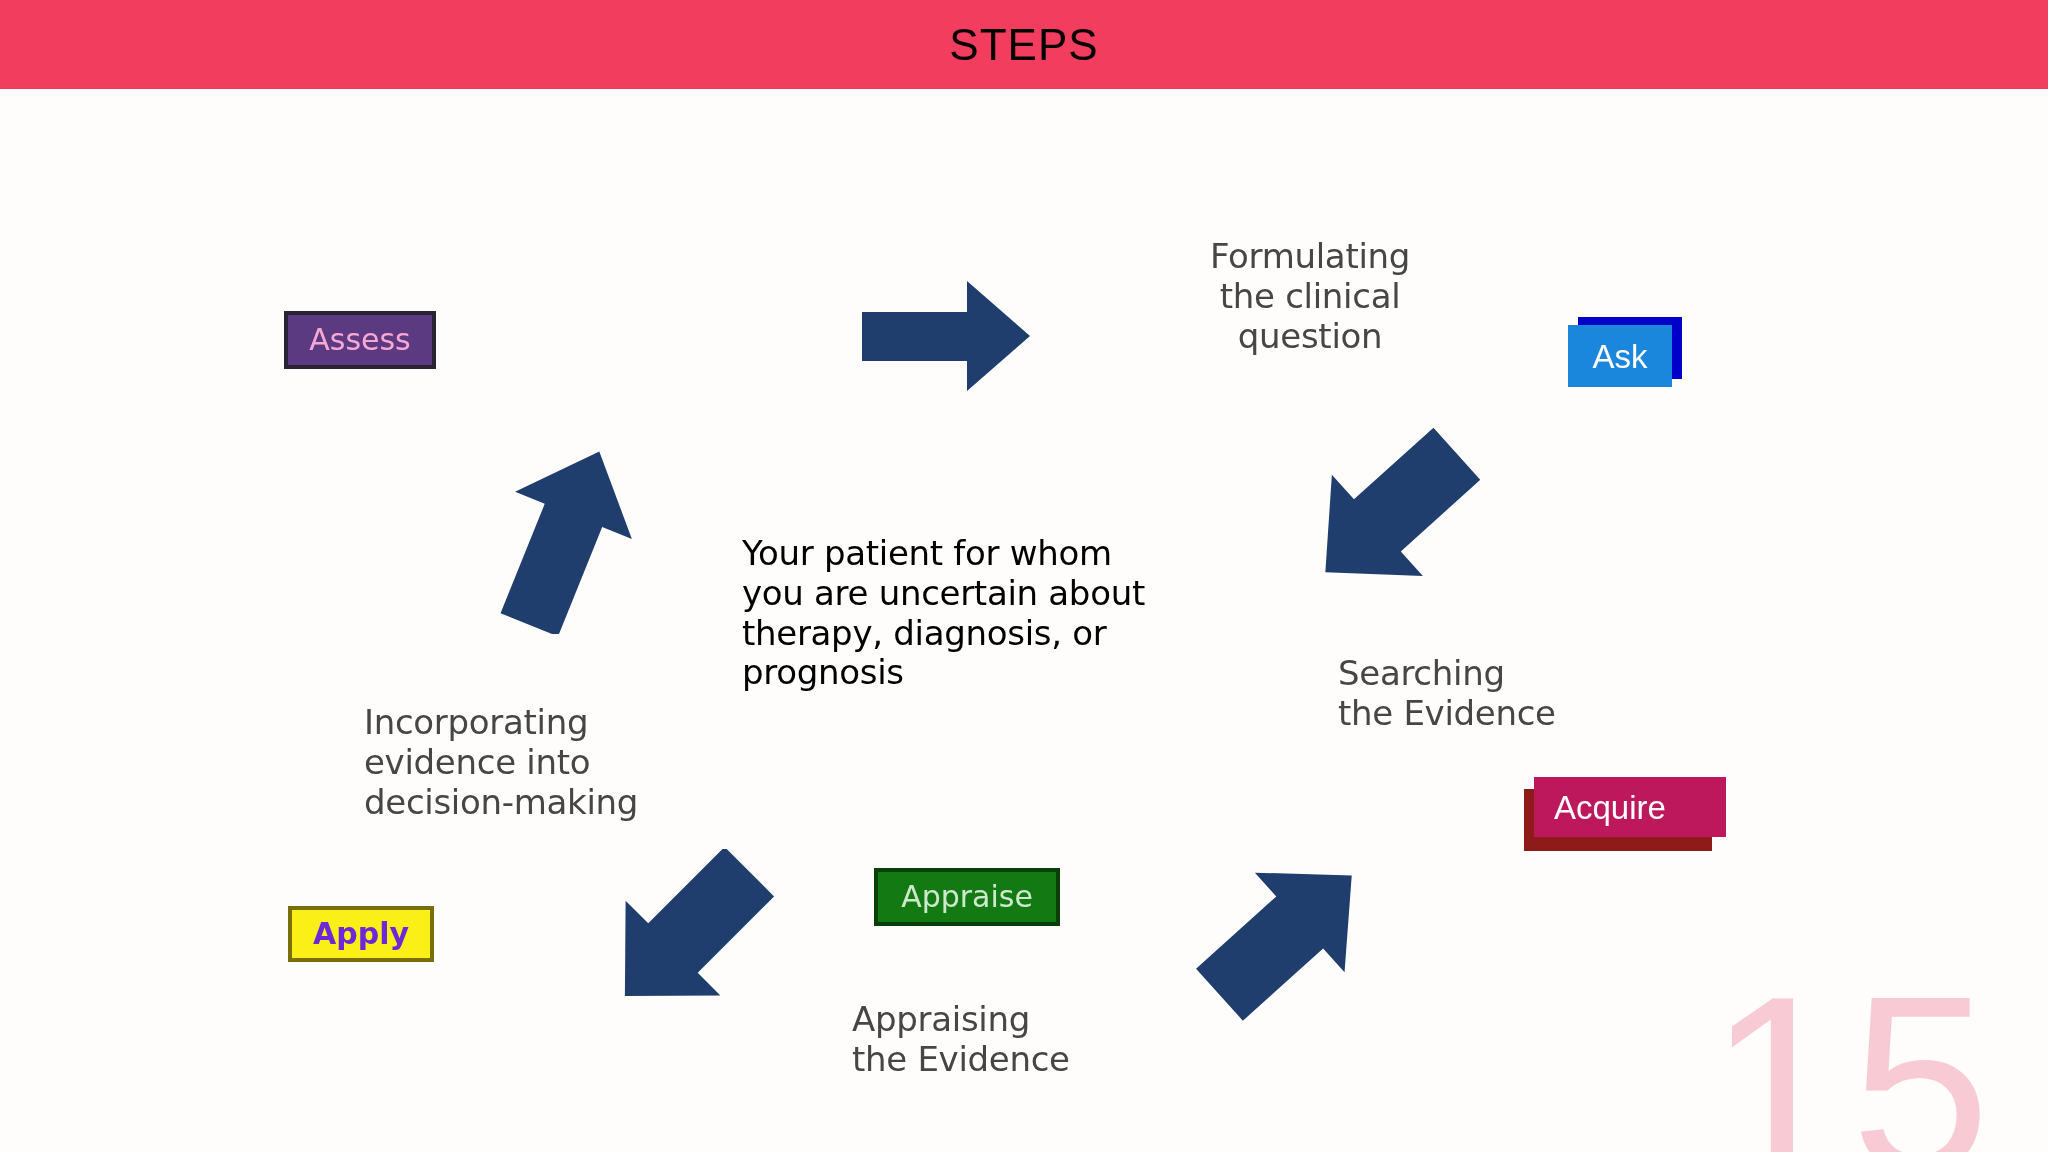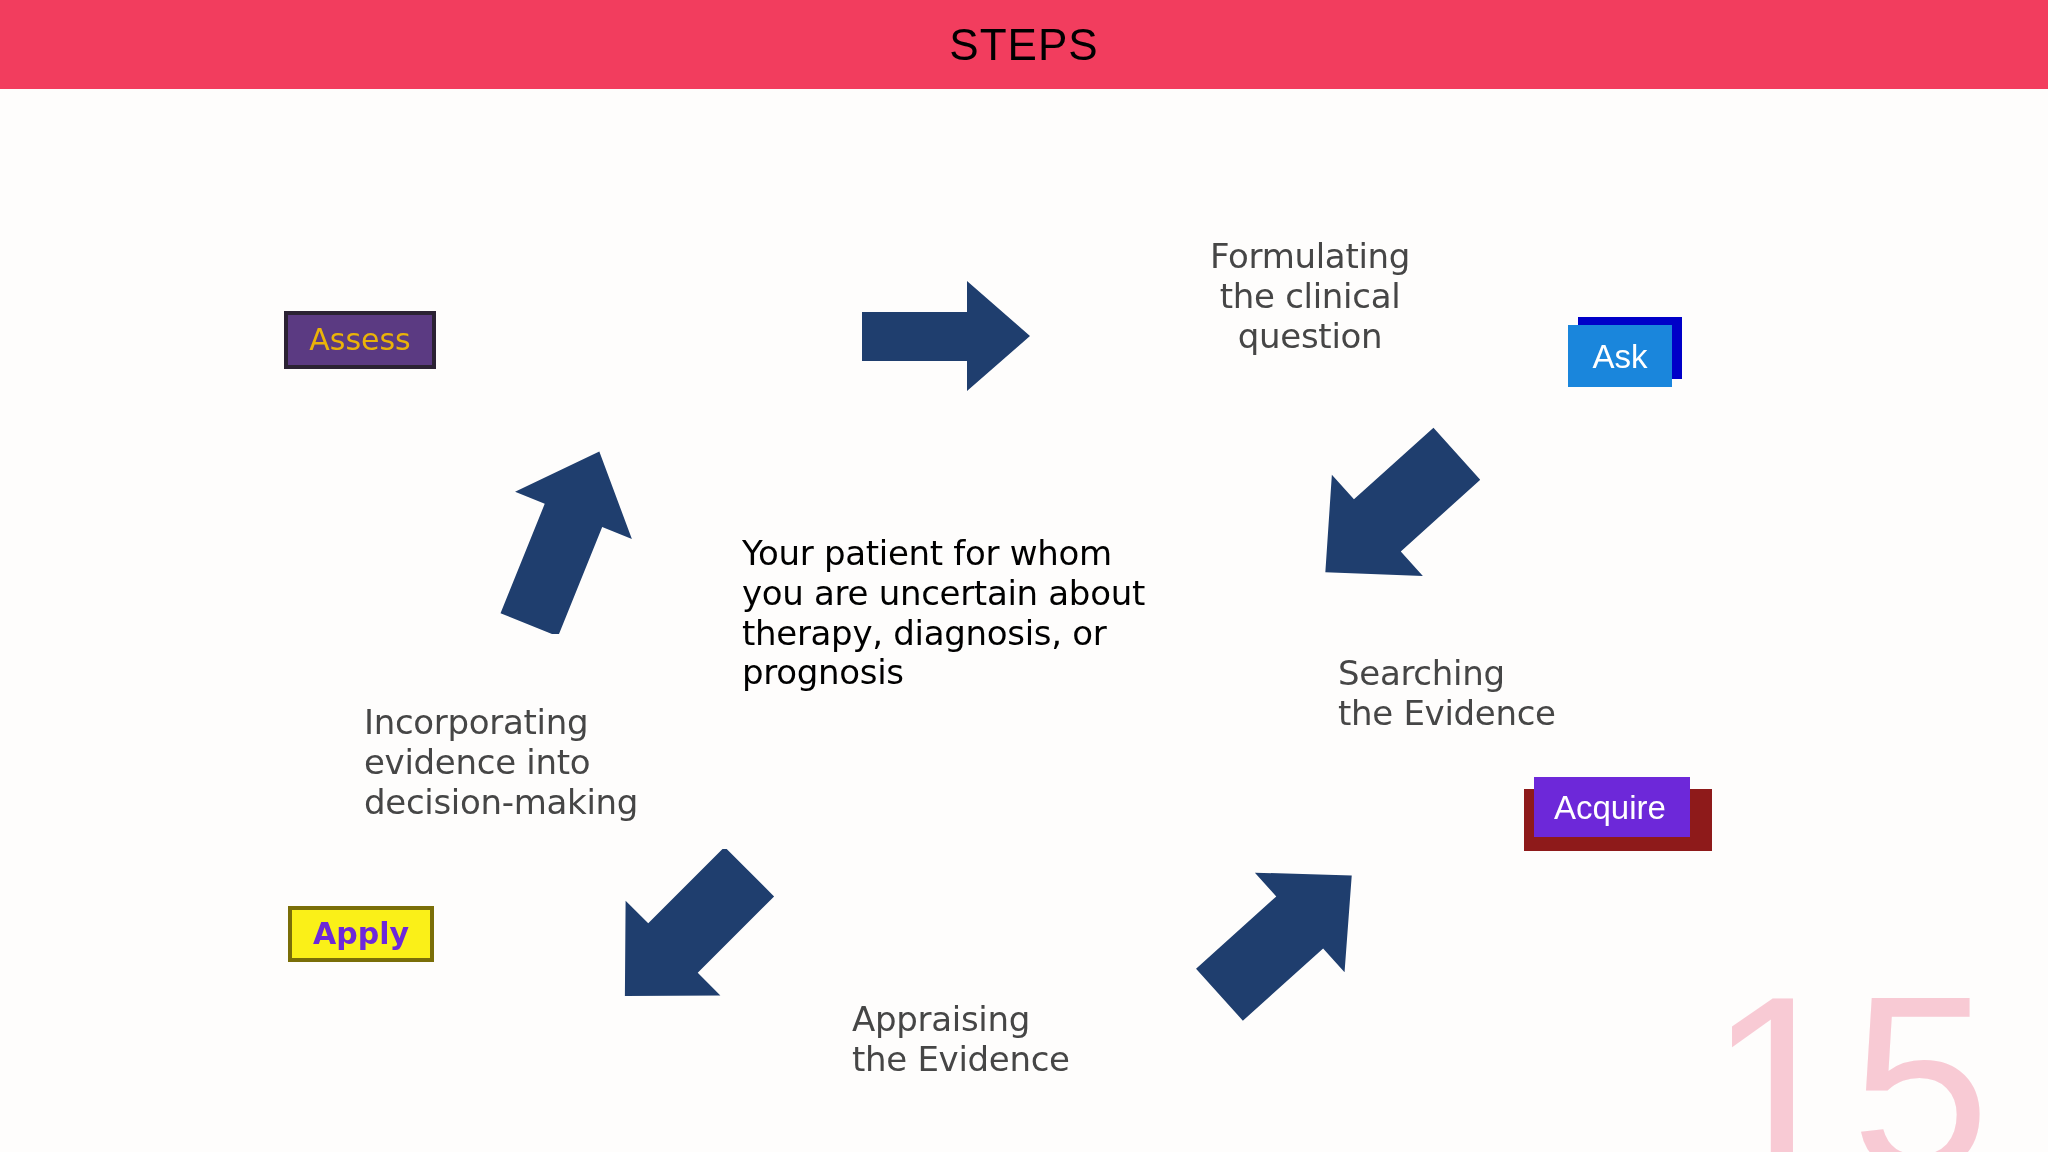--- a/index.html
+++ b/index.html
@@ -70,21 +70,21 @@
   }
 
   
   #chip-assess {
     left: 284px; top: 222px;
     width: 152px; height: 58px;
     background: #5B3A82;
     border: 4px solid #2B2233;
   }
   #chip-assess .chip-label {
-    color: #eab308;
+    color: #f9a8d4;
     font-size: 30px;
     font-family: "DejaVu Sans", sans-serif;
   }
 
   
   #chip-ask-shadow {
     position: absolute;
     left: 1578px; top: 228px;
     width: 104px; height: 62px;
     background: #0000C8;
@@ -102,22 +102,22 @@
 
   
   #chip-acquire-shadow {
     position: absolute;
     left: 1524px; top: 700px;
     width: 188px; height: 62px;
     background: #8E1A1A;
   }
   #chip-acquire {
     left: 1534px; top: 688px;
-    width: 156px; height: 60px;
-    background: #6d28d9;
+    width: 192px; height: 60px;
+    background: #be185d;
     justify-content: flex-start;
     padding-left: 20px;
   }
   #chip-acquire .chip-label {
     color: #ffffff;
     font-size: 33px;
     font-family: "Liberation Sans", sans-serif;
   }
 
   
@@ -182,20 +182,23 @@
   <div id="chip-ask-shadow"></div>
   <div class="chip" id="chip-ask">
     <span class="chip-label">Ask</span>
   </div>
 
   <div id="chip-acquire-shadow"></div>
   <div class="chip" id="chip-acquire">
     <span class="chip-label">Acquire</span>
   </div>
 
+  <div class="chip" id="chip-appraise">
+    <span class="chip-label">Appraise</span>
+  </div>
 
   <div class="chip" id="chip-apply">
     <span class="chip-label">Apply</span>
   </div>
 
 
   <div class="desc" style="left:1210px; top:148px;text-align:center;">Formulating
 the clinical
 question</div>
 

